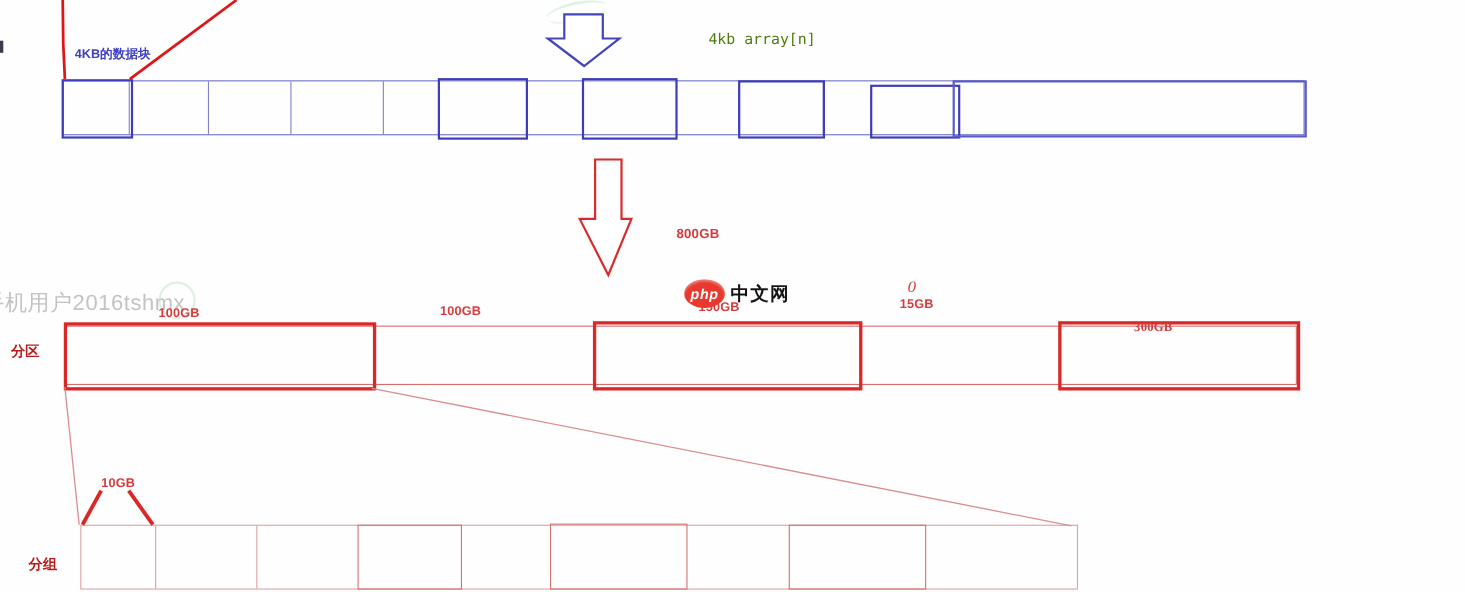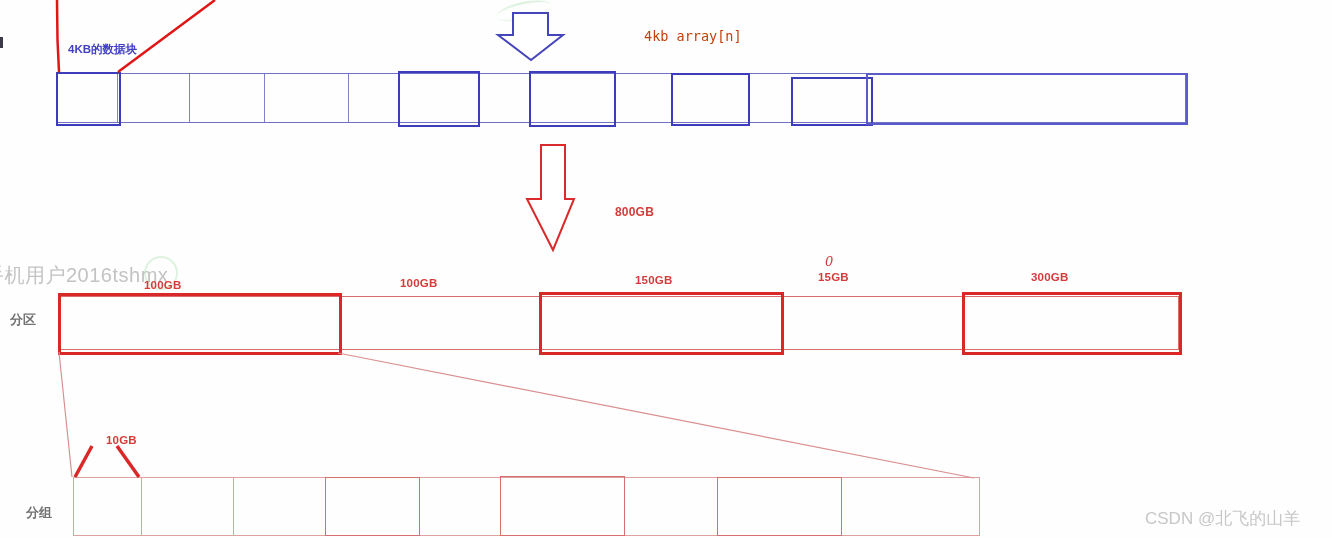--- a/index.html
+++ b/index.html
@@ -16,22 +16,22 @@
   
   .red-base{left:59px;top:296px;width:1118px;height:52px;border:1.5px solid #d96c6c;}
   .pbox{border:3px solid #da2727;background:transparent;}
   
   .pink-base{left:73px;top:477px;width:905px;height:57px;border:1px solid #dfa0a0;}
   .vdiv-pink{position:absolute;top:0;width:1px;height:100%;background:#dfa0a0;}
   .gbox{border:1.5px solid #d4706e;background:transparent;}
   
   .lbl-red{color:#d43c3c;font-size:11.5px;font-weight:700;letter-spacing:.2px;white-space:nowrap;}
   .lbl-blue{color:#4040c0;font-size:11.5px;font-weight:600;white-space:nowrap;text-align:center;}
-  .lbl-mono{color:#c2410c;font-size:13.5px;font-family:"DejaVu Sans Mono",monospace;white-space:nowrap;}
-  .lbl-row{color:#737373;font-size:13px;font-weight:600;white-space:nowrap;}
+  .lbl-mono{color:#4d7c0f;font-size:13.5px;font-family:"DejaVu Sans Mono",monospace;white-space:nowrap;}
+  .lbl-row{color:#b91c1c;font-size:13px;font-weight:600;white-space:nowrap;}
   .note-zero{color:#d43c3c;font-size:13px;font-style:italic;font-family:"DejaVu Serif",serif;}
   .wm-gray{color:#c3c3c3;white-space:nowrap;}
   
   .logo-wrap{left:622px;top:252px;height:30px;display:flex;align-items:center;z-index:3;}
   .logo-ellipse{
     width:37px;height:26px;border-radius:50%;
     background:#e8392e;color:#fff;display:flex;align-items:center;justify-content:center;
     font-size:13px;font-weight:700;font-style:italic;letter-spacing:.5px;
     box-shadow:inset 0 2px 2px rgba(255,255,255,.35);
   }
@@ -48,21 +48,20 @@
 </head>
 <body>
 
 <div id="canvas">
 
   <div class="abs edge-dash"></div>
   <div class="abs green-ring"></div>
   <div class="abs green-squiggle"></div>
 
   <span class="abs wm-gray" style="left:-16px;top:262px;font-size:20px;letter-spacing:.5px;">手机用户2016tshmx</span>
-  <span class="abs wm-gray" style="left:1145px;top:507px;font-size:17px;color:#c7c7c7;">CSDN @北飞的山羊</span>
 
   <div class="abs blue-base">
     <div class="vdiv-blue" style="left:59px"></div>
     <div class="vdiv-blue" style="left:131px"></div>
     <div class="vdiv-blue" style="left:206px"></div>
     <div class="vdiv-blue" style="left:290px"></div>
     <div class="vdiv-blue" style="left:613px"></div>
     <div class="vdiv-blue" style="left:690px"></div>
   </div>
   <div class="abs bbox" style="left:56px;top:72px;width:61px;height:50px;"></div>
@@ -70,44 +69,48 @@
   <div class="abs bbox" style="left:529px;top:71px;width:83px;height:52px;"></div>
   <div class="abs bbox" style="left:671px;top:73px;width:75px;height:49px;"></div>
   <div class="abs bbox" style="left:791px;top:77px;width:78px;height:45px;"></div>
   <div class="abs blue-endcell"></div>
 
   <span class="abs lbl-blue" style="left:68px;top:42px;">4KB的数据块</span>
   <span class="abs lbl-mono" style="left:644px;top:28px;">4kb array[n]</span>
 
   <span class="abs lbl-red" style="left:615px;top:205px;font-size:12px;">800GB</span>
 
+  <div class="abs logo-wrap">
+    <div class="logo-ellipse">php</div>
+    <div class="logo-site">中文网</div>
+  </div>
 
   <div class="abs red-base"></div>
   <div class="abs pbox" style="left:58px;top:293px;width:278px;height:56px;"></div>
   <div class="abs pbox" style="left:539px;top:292px;width:239px;height:57px;"></div>
   <div class="abs pbox" style="left:962px;top:292px;width:214px;height:57px;"></div>
 
   <span class="abs lbl-row" style="left:10px;top:311px;">分区</span>
   <span class="abs lbl-red" style="left:144px;top:279px;">100GB</span>
   <span class="abs lbl-red" style="left:400px;top:277px;">100GB</span>
   <span class="abs lbl-red" style="left:635px;top:274px;z-index:1;">150GB</span>
   <span class="abs lbl-red" style="left:818px;top:271px;">15GB</span>
-  <span class="abs lbl-red" style="left:1031px;top:271px;">300GB</span>
+  <span class="abs lbl-red" style="left:1031px;top:292px;font-family:Liberation Serif, serif;">300GB</span>
   <span class="abs note-zero" style="left:825px;top:254px;">0</span>
 
   <div class="abs pink-base">
     <div class="vdiv-pink" style="left:67px"></div>
     <div class="vdiv-pink" style="left:159px"></div>
   </div>
   <div class="abs gbox" style="left:325px;top:477px;width:93px;height:57px;"></div>
   <div class="abs gbox" style="left:500px;top:476px;width:123px;height:58px;"></div>
   <div class="abs gbox" style="left:717px;top:477px;width:123px;height:57px;"></div>
 
   <span class="abs lbl-row" style="left:26px;top:504px;">分组</span>
-  <span class="abs lbl-red" style="left:106px;top:434px;">10GB</span>
+  <span class="abs lbl-red" style="left:92px;top:434px;">10GB</span>
 
   <svg class="overlay" width="1332" height="538" viewBox="0 0 1332 538">
 
     <polyline points="57,0 57.5,40 59,72" fill="none" stroke="#e01616" stroke-width="2.5"></polyline>
     <line x1="118" y1="72" x2="215" y2="0" stroke="#e01616" stroke-width="2.5"></line>
 
     <polygon points="513,13 548,13 548,35 563,35 531,60 498,35 513,35" fill="#ffffff" stroke="#4444bb" stroke-width="2"></polygon>
 
     <polygon points="541,145 565,145 565,199 574,199 553,250 527,199 541,199" fill="#ffffff" stroke="#d92b2b" stroke-width="2"></polygon>
 

